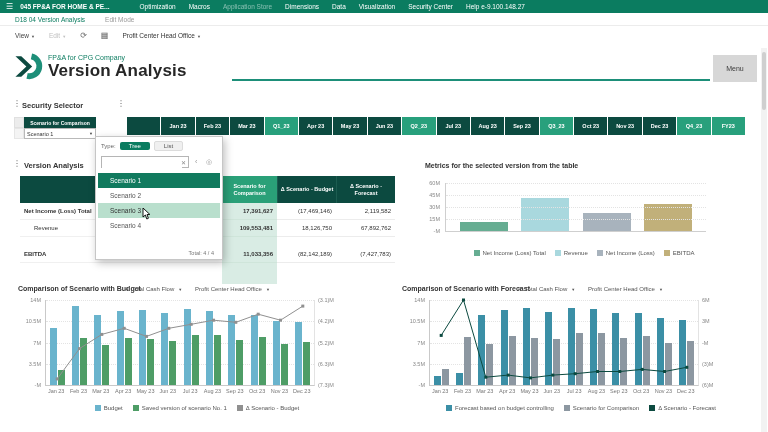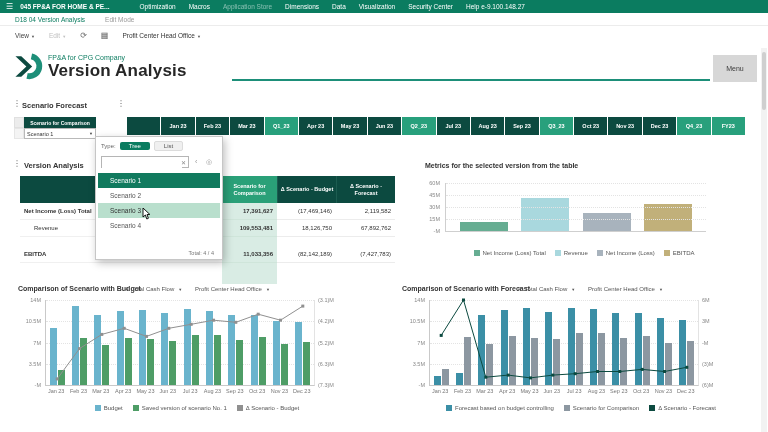--- a/index.html
+++ b/index.html
@@ -152,21 +152,21 @@
   <svg class="abs" style="left:14px;top:51px" width="32" height="31" viewBox="0 0 44 40">
     <path d="M24 6 A 13 13 0 1 1 18 33" fill="none" stroke="#1d8f79" stroke-width="8"></path>
     <path d="M2 6 L17 20 L2 34 L10 34 L25 20 L10 6 Z" fill="#0c4a40"></path>
   </svg>
   <div class="abs subtitle">FP&amp;A for CPG Company</div>
   <div class="abs page-title">Version Analysis</div>
   <div class="abs hrule"></div>
   <div class="abs menu-btn">Menu</div>
 
   <div class="abs dots" style="left:13px;top:100px">⋮</div>
-  <div class="abs sec-title" style="left:22px;top:101px">Scenario Forecast</div>
+  <div class="abs sec-title" style="left:22px;top:101px">Security Selector</div>
   <div class="abs dots" style="left:117px;top:100px">⋮</div>
 
   <div class="abs stub1"></div>
   <div class="abs comp-head">Scenario for Comparison</div>
   <div class="abs stub2"></div>
   <div class="abs comp-select">
     <span>Scenario 1</span>
     <span class="arr">▼</span>
   </div>
 

